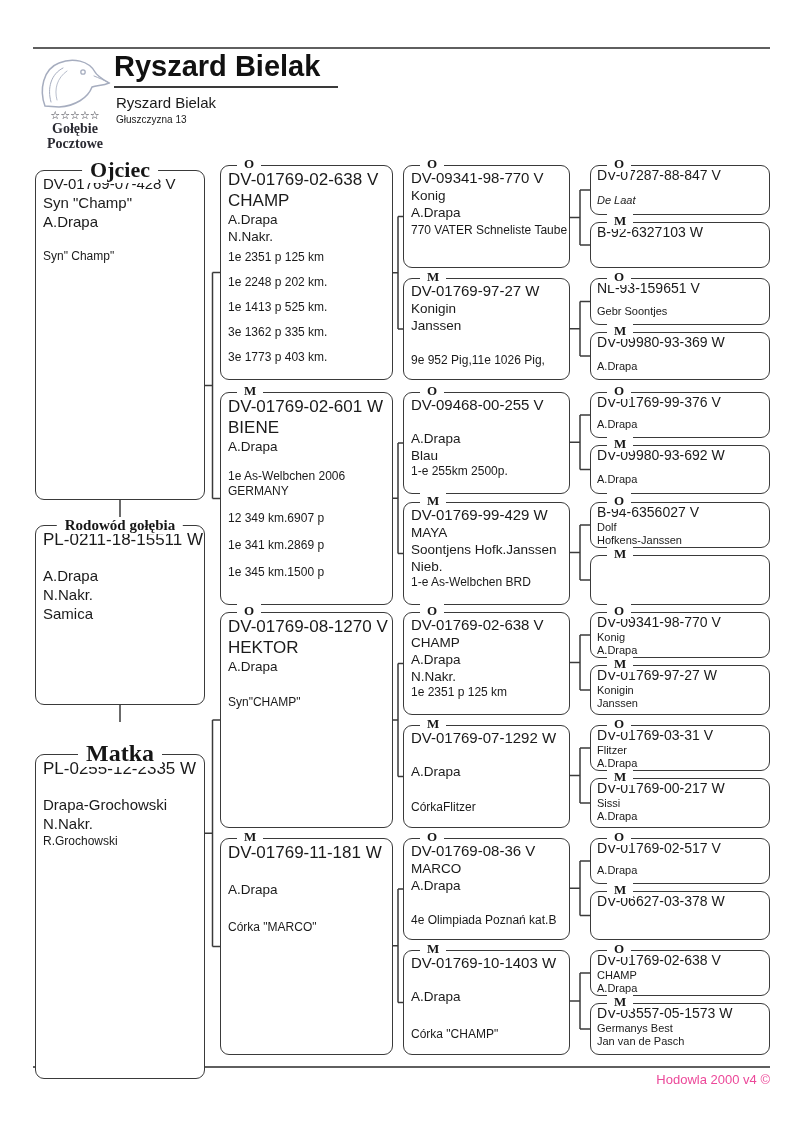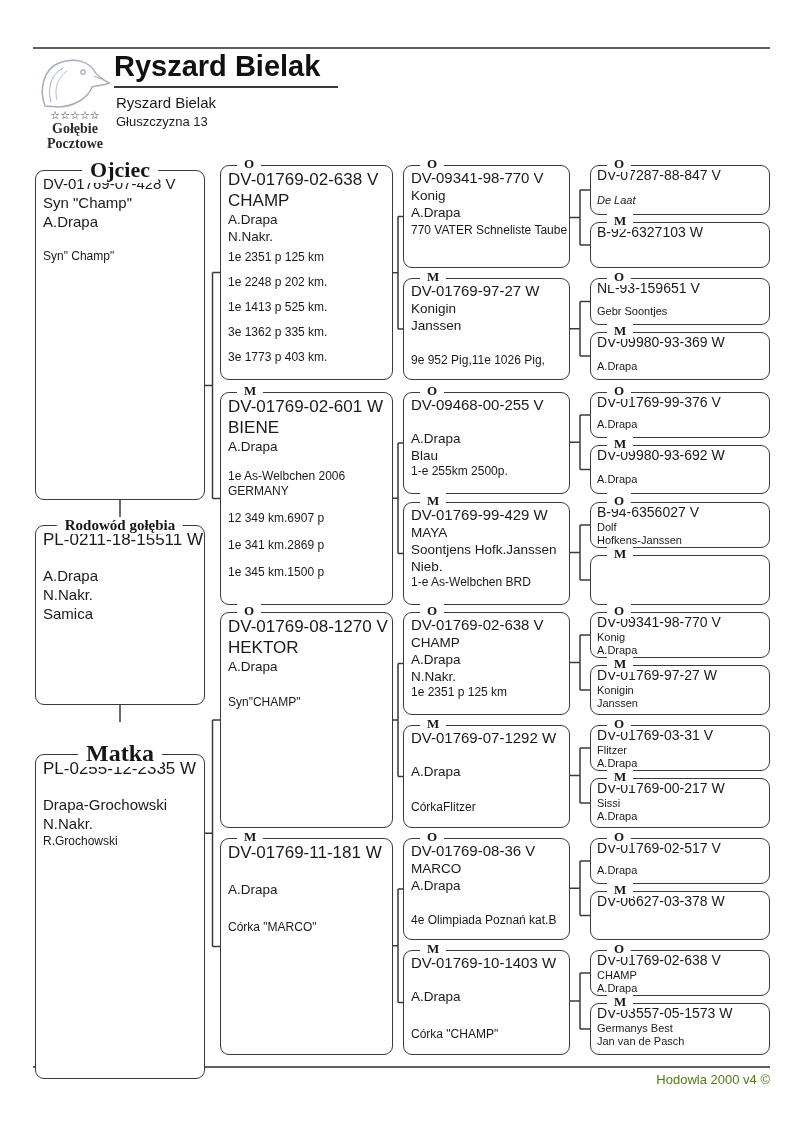--- a/index.html
+++ b/index.html
@@ -7,42 +7,42 @@
          font-family:"Liberation Sans",sans-serif;color:var(--text,#1a1a1a);}
   .top-rule,.bottom-rule{position:absolute;height:2px;background:var(--rule,#5f5f5f);}
   .top-rule{left:33px;top:47px;width:737px;}
   .bottom-rule{left:33px;top:1066px;width:737px;}
   .logo{position:absolute;left:34px;top:56px;width:82px;text-align:center;}
   .logo-stars{font-size:11px;line-height:12px;color:#33333d;margin-top:-3px;}
   .logo-name{font-family:"Liberation Serif",serif;font-weight:bold;font-size:14px;line-height:15px;color:#2b2b33;}
   .page-title{position:absolute;left:114px;top:50px;font-size:29px;font-weight:bold;color:#111;
               border-bottom:2px solid #3a3a3a;padding:0 18px 3px 0;display:inline-block;}
   .breeder-name{position:absolute;left:116px;top:94px;font-size:15px;}
-  .breeder-address{position:absolute;left:116px;top:114px;font-size:13px;}
+  .breeder-address{position:absolute;left:116px;top:114px;font-size:10px;}
   #wires{position:absolute;left:0;top:0;pointer-events:none;z-index:0;}
   .pbox{position:absolute;background:#fff;border:1.4px solid var(--border,#3a3a3a);
         border-radius:9px;z-index:1;box-sizing:border-box;}
   .box-title{position:absolute;left:50%;transform:translateX(-50%);background:#fff;
              padding:0 8px;font-family:"Liberation Serif",serif;font-weight:bold;
              white-space:nowrap;color:#161616;}
   .sex-label{position:absolute;top:-10px;left:16px;background:#fff;padding:0 7px;
              font-family:"Liberation Serif",serif;font-weight:bold;font-size:13px;color:#161616;}
   .box-inner{padding:3px 7px;}
   .c4 .box-inner{padding:1px 6px;}
   .ln{white-space:nowrap;}
   .xl{font-size:17px;line-height:21px;}
   .l1{font-size:15px;line-height:19px;}
   .lg{font-size:15px;line-height:18px;}
   .md{font-size:13.5px;line-height:17px;}
   .sm{font-size:12px;line-height:15px;}
   .sm2{font-size:12px;line-height:16px;}
   .c4l{font-size:14px;line-height:17px;}
   .c4s{font-size:11px;line-height:13px;}
   .credit{position:absolute;left:33px;top:1072px;width:737px;text-align:right;
-          font-size:13px;color:#4d7c0f;}
+          font-size:13px;color:#ec4899;}
 </style>
 </head>
 <body>
 
 <div id="stage">
   <div class="top-rule"></div>
 
   <div class="logo">
     <svg width="76" height="52" viewBox="0 0 76 52">
       <g fill="none" stroke="#a6adbf" stroke-width="1.5" stroke-linecap="round">

